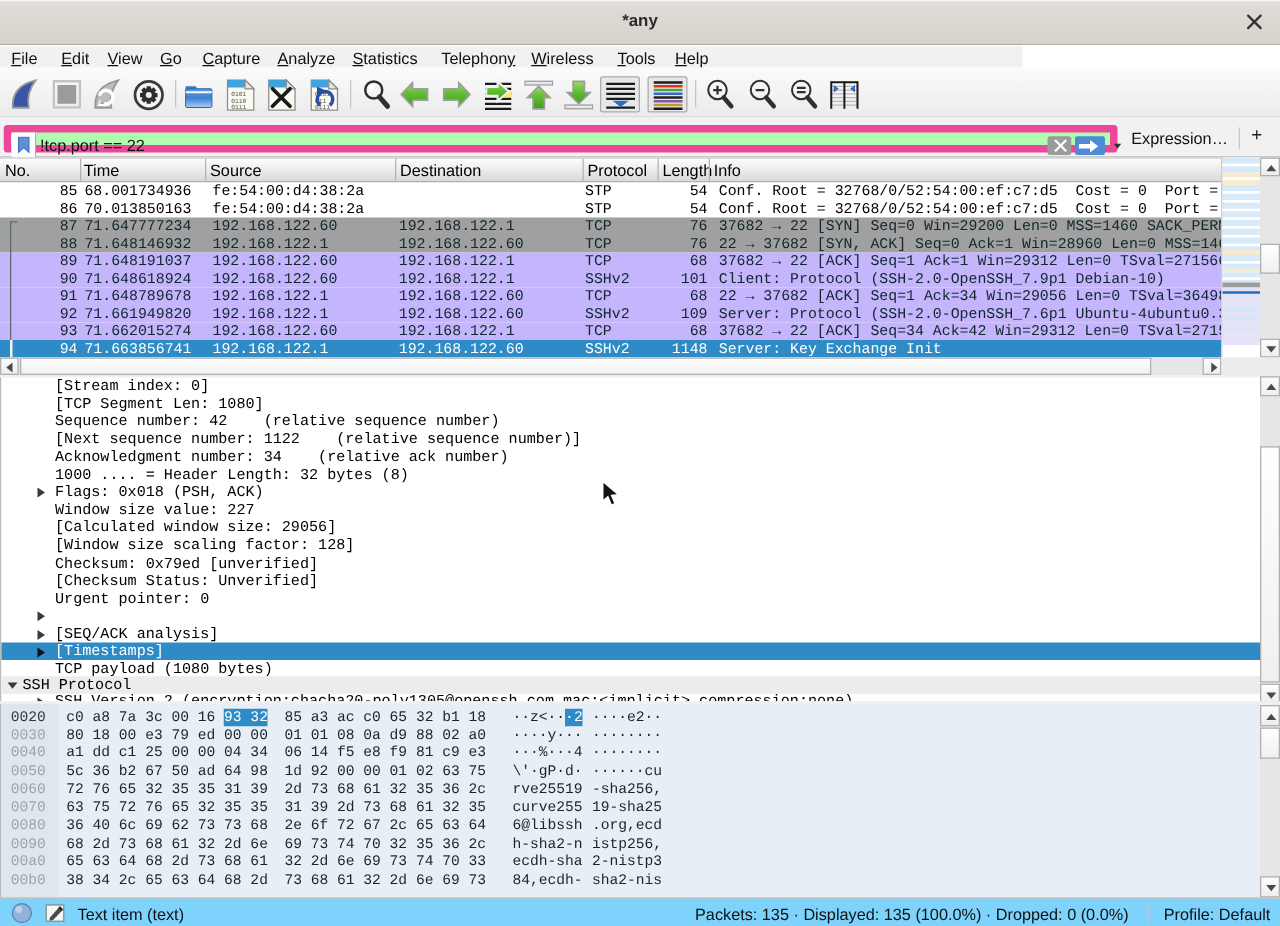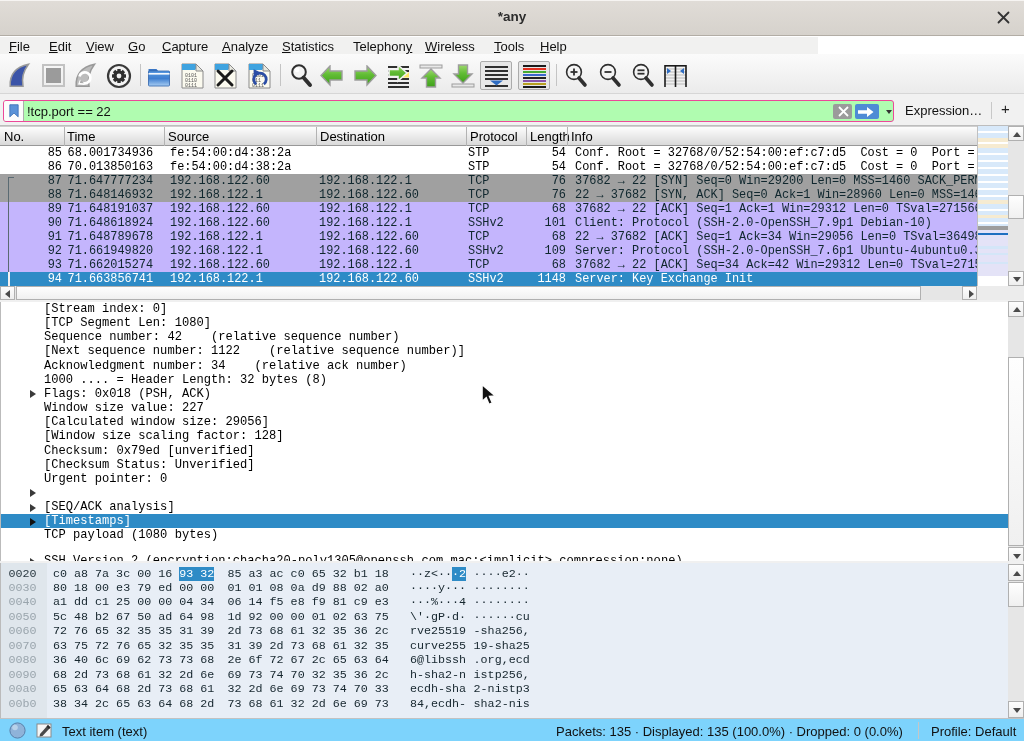--- a/index.html
+++ b/index.html
@@ -11,21 +11,21 @@
 #title{left:0;top:9px;width:1024px;text-align:center;font-weight:bold;font-size:13.5px;color:#2c2c2c;}
 
 #menubar{left:0;top:37px;width:818px;height:17px;background:#f1f1f0;}
 .mi{top:2px;font-size:13px;color:#111;}
 
 #toolbar{left:0;top:54px;width:1024px;height:40px;background:linear-gradient(#fbfbfb,#ebebeb);border-bottom:1px solid #d6d6d6;}
 .tsep{top:10px;width:1px;height:22px;background:#c4c4c4;}
 .tbtn{top:7px;width:32px;height:29px;background:#e7e7e7;border:1px solid #ababab;border-radius:2px;}
 
 #filterbar{left:0;top:94px;width:1024px;height:32px;background:#f1f1f1;border-bottom:1px solid #bdbdbd;}
-#finput{left:3px;top:6px;width:891px;height:22px;background:#b0fcb0;border:1px solid #ec4899;border-radius:3px;}
+#finput{left:3px;top:6px;width:891px;height:22px;background:#b0fcb0;border:6px solid #ec4899;border-radius:3px;}
 #fbook{left:0;top:0;width:20px;height:20px;background:#fcfcfc;border-right:1px solid #adadad;border-radius:2px 0 0 2px;}
 #ftext{left:23px;top:3px;font-size:13px;color:#111;}
 #fx{left:829px;top:3px;width:19px;height:15px;background:#9b9b9b;border-radius:2px;}
 #fgo{left:851px;top:3px;width:24px;height:15px;background:#4e8bd5;border-radius:2px;}
 #fexpr{left:905px;top:9px;font-size:13px;color:#111;}
 #fplus{left:1001px;top:6px;font-size:15px;color:#222;}
 #fsep2{left:991px;top:8px;width:1px;height:17px;background:#c8c8c8;}
 
 #phead{left:0;top:126px;width:1024px;height:20px;background:linear-gradient(#fdfdfd,#d9d9d9);border-bottom:1px solid #989898;border-top:1px solid #cfcfcf;}
 .hsep{top:0;width:1px;height:19px;background:#b3b3b3;}
@@ -413,20 +413,21 @@
 <div class="abs drow mono" style="top:99.05px"><span style="left:43px">Window size value: 227</span></div>
 <div class="abs drow mono" style="top:113.2px"><span style="left:43px">[Calculated window size: 29056]</span></div>
 <div class="abs drow mono" style="top:127.35px"><span style="left:43px">[Window size scaling factor: 128]</span></div>
 <div class="abs drow mono" style="top:141.5px"><span style="left:43px">Checksum: 0x79ed [unverified]</span></div>
 <div class="abs drow mono" style="top:155.65px"><span style="left:43px">[Checksum Status: Unverified]</span></div>
 <div class="abs drow mono" style="top:169.8px"><span style="left:43px">Urgent pointer: 0</span></div>
 <div class="abs drow mono" style="top:183.95px"><i class="tri-r" style="left:29px;top:3.5px"></i></div>
 <div class="abs drow mono" style="top:212.25px;background:#2e8bc6;color:#fff"><i class="tri-r" style="left:29px;top:3.5px;border-left-color:#111"></i><span style="left:43px">[Timestamps]</span></div>
 <div class="abs drow mono" style="top:198.1px"><i class="tri-r" style="left:29px;top:3.5px"></i><span style="left:43px">[SEQ/ACK analysis]</span></div>
 <div class="abs drow mono" style="top:226.4px"><span style="left:43px">TCP payload (1080 bytes)</span></div>
+<div class="abs drow mono" style="top:239.3px;background:#ececec"><i class="tri-d" style="left:5px;top:5px"></i><span style="left:17px">SSH Protocol</span></div>
 <div class="abs drow mono" style="top:252.4px"><i class="tri-r" style="left:29px;top:3.5px"></i><span style="left:43px">SSH Version 2 (encryption:chacha20-poly1305@openssh.com mac:&lt;implicit&gt; compression:none)</span></div>
 </div>
 <div class="abs sbv" style="left:1008px;top:301px;height:262px">
   <div class="abs sbtn" style="top:0;height:16px">
       <div class="arr" style="left:4px;top:5px;border-left:4px solid transparent;border-right:4px solid transparent;border-bottom:5px solid #4a4a4a"></div>
     </div>
   <div class="abs shandle" style="top:56px;height:189px"></div>
   <div class="abs sbtn" style="top:246px;height:16px">
       <div class="arr" style="left:4px;top:6px;border-left:4px solid transparent;border-right:4px solid transparent;border-top:5px solid #4a4a4a"></div>
     </div>
@@ -449,21 +450,21 @@
           <circle cx="14.5" cy="1" r="1"></circle>
           <circle cx="19" cy="1" r="1"></circle>
         </g>
       </svg></div>
   </div>
 <div class="abs" id="hexpane">
 <div class="abs" id="hexoff"></div>
 <div class="abs xrow mono" style="top:3.5px"><span class="xo" style="color:#2c3a42">0020</span><span class="xa">c0 a8 7a 3c 00 16 <b class="hl">93 32</b></span><span class="xb">85 a3 ac c0 65 32 b1 18</span><span class="xc">··z&lt;··<b class="hl">·2</b></span><span class="xd">····e2··</span></div>
 <div class="abs xrow mono" style="top:17.95px"><span class="xo">0030</span><span class="xa">80 18 00 e3 79 ed 00 00</span><span class="xb">01 01 08 0a d9 88 02 a0</span><span class="xc">····y···</span><span class="xd">········</span></div>
 <div class="abs xrow mono" style="top:32.4px"><span class="xo">0040</span><span class="xa">a1 dd c1 25 00 00 04 34</span><span class="xb">06 14 f5 e8 f9 81 c9 e3</span><span class="xc">···%···4</span><span class="xd">········</span></div>
-<div class="abs xrow mono" style="top:46.85px"><span class="xo">0050</span><span class="xa">5c 48 b2 67 50 ad 64 98</span><span class="xb">1d 92 00 00 01 02 63 75</span><span class="xc">\'·gP·d·</span><span class="xd">······cu</span></div>
+<div class="abs xrow mono" style="top:46.85px"><span class="xo">0050</span><span class="xa">5c 36 b2 67 50 ad 64 98</span><span class="xb">1d 92 00 00 01 02 63 75</span><span class="xc">\'·gP·d·</span><span class="xd">······cu</span></div>
 <div class="abs xrow mono" style="top:61.3px"><span class="xo">0060</span><span class="xa">72 76 65 32 35 35 31 39</span><span class="xb">2d 73 68 61 32 35 36 2c</span><span class="xc">rve25519</span><span class="xd">-sha256,</span></div>
 <div class="abs xrow mono" style="top:75.75px"><span class="xo">0070</span><span class="xa">63 75 72 76 65 32 35 35</span><span class="xb">31 39 2d 73 68 61 32 35</span><span class="xc">curve255</span><span class="xd">19-sha25</span></div>
 <div class="abs xrow mono" style="top:90.2px"><span class="xo">0080</span><span class="xa">36 40 6c 69 62 73 73 68</span><span class="xb">2e 6f 72 67 2c 65 63 64</span><span class="xc">6@libssh</span><span class="xd">.org,ecd</span></div>
 <div class="abs xrow mono" style="top:104.65px"><span class="xo">0090</span><span class="xa">68 2d 73 68 61 32 2d 6e</span><span class="xb">69 73 74 70 32 35 36 2c</span><span class="xc">h-sha2-n</span><span class="xd">istp256,</span></div>
 <div class="abs xrow mono" style="top:119.1px"><span class="xo">00a0</span><span class="xa">65 63 64 68 2d 73 68 61</span><span class="xb">32 2d 6e 69 73 74 70 33</span><span class="xc">ecdh-sha</span><span class="xd">2-nistp3</span></div>
 <div class="abs xrow mono" style="top:133.55px"><span class="xo">00b0</span><span class="xa">38 34 2c 65 63 64 68 2d</span><span class="xb">73 68 61 32 2d 6e 69 73</span><span class="xc">84,ecdh-</span><span class="xd">sha2-nis</span></div>
 </div>
 <div class="abs" id="statusbar">
 <svg class="abs" style="left:9px;top:3px" width="17" height="17" viewBox="0 0 17 17">
       <circle cx="8.5" cy="8.5" r="7.6" fill="#8fb3d9" stroke="#5a7fa8" stroke-width="1"></circle>

